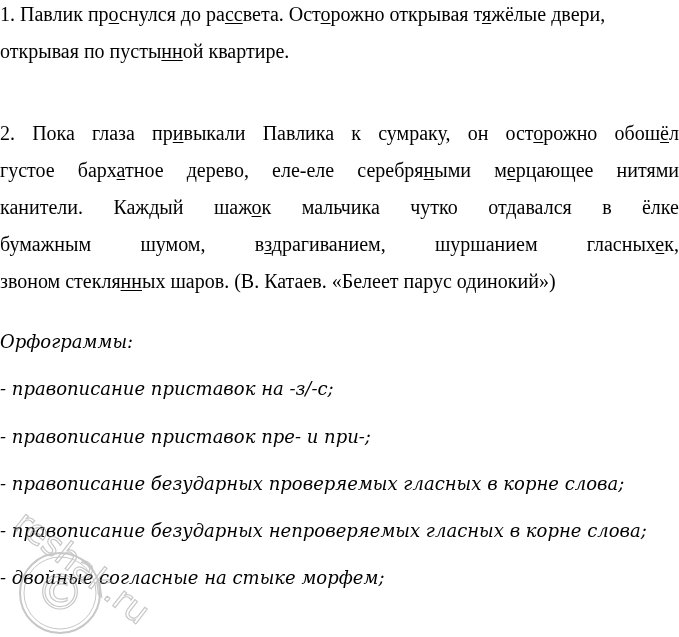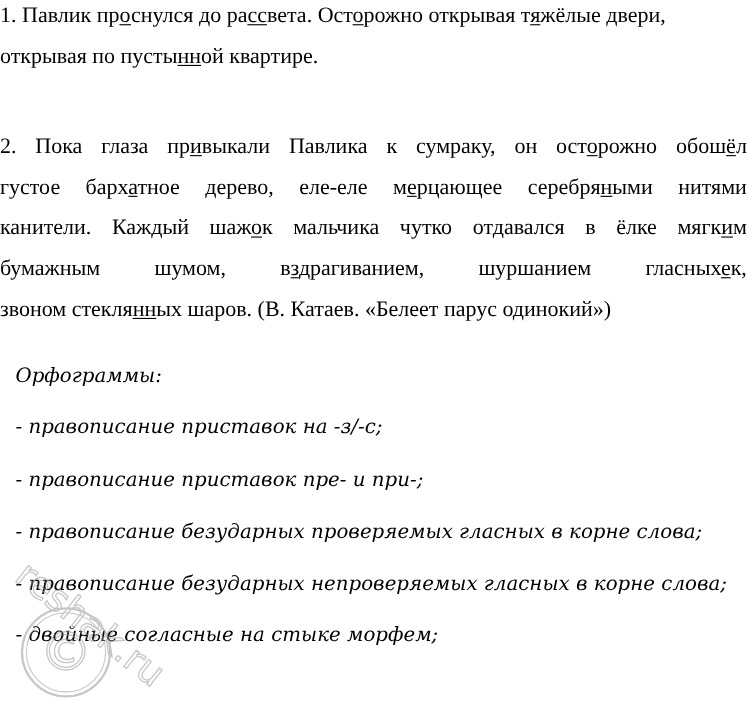--- a/index.html
+++ b/index.html
@@ -51,21 +51,21 @@
     .orth {
       position: absolute;
       left: 0;
       top: 318px;
       width: 679px;
       font-family: "DejaVu Serif", "Liberation Serif", serif;
       font-style: italic;
       font-size: 18px;
       line-height: 47.3px;
     }
-    .orth div { white-space: nowrap; padding-left: 14px; }
+    .orth div { white-space: nowrap; }
     .watermark {
       position: absolute;
       left: 2px;
       top: 505px;
       width: 200px;
       height: 132px;
       pointer-events: none;
       opacity: 0.55;
     }
   </style>
@@ -88,34 +88,33 @@
         <span class="w"><span>сумраку,</span></span>
         <span class="w"><span>он</span></span>
         <span class="w"><span>ост</span><u>о</u><span>рожно</span></span>
         <span class="w"><span>обош</span><u>ё</u><span>л</span></span>
       </span>
       <span class="justify">
         <span class="w"><span>густое</span></span>
         <span class="w"><span>барх</span><u>а</u><span>тное</span></span>
         <span class="w"><span>дерево,</span></span>
         <span class="w"><span>еле-еле</span></span>
+        <span class="w"><span>серебря</span><u>н</u><span>ыми</span></span>
         <span class="w"><span>м</span><u>е</u><span>рцающее</span></span>
-        <span class="w"><span>серебря</span><u>н</u><span>ыми</span></span>
         <span class="w"><span>нитями</span></span>
       </span>
       <span class="justify">
         <span class="w"><span>канители.</span></span>
         <span class="w"><span>Каждый</span></span>
         <span class="w"><span>шаж</span><u>о</u><span>к</span></span>
         <span class="w"><span>мальчика</span></span>
         <span class="w"><span>чутко</span></span>
         <span class="w"><span>отдавался</span></span>
         <span class="w"><span>в</span></span>
         <span class="w"><span>ёлке</span></span>
-        <span class="w"><span>мягк</span><u>и</u><span>м</span></span>
       </span>
       <span class="justify">
         <span class="w"><span>бумажным</span></span>
         <span class="w"><span>шумом,</span></span>
         <span class="w"><span>в</span><u>з</u><span>драгиванием,</span></span>
         <span class="w"><span>шуршанием</span></span>
         <span class="w"><span>гласных</span><u>е</u><span>к,</span></span>
       </span>
       <span class="line"><span>звоном стекля</span><u>нн</u><span>ых шаров. (В. Катаев. «Белеет парус одинокий»)</span></span>
     </p>

